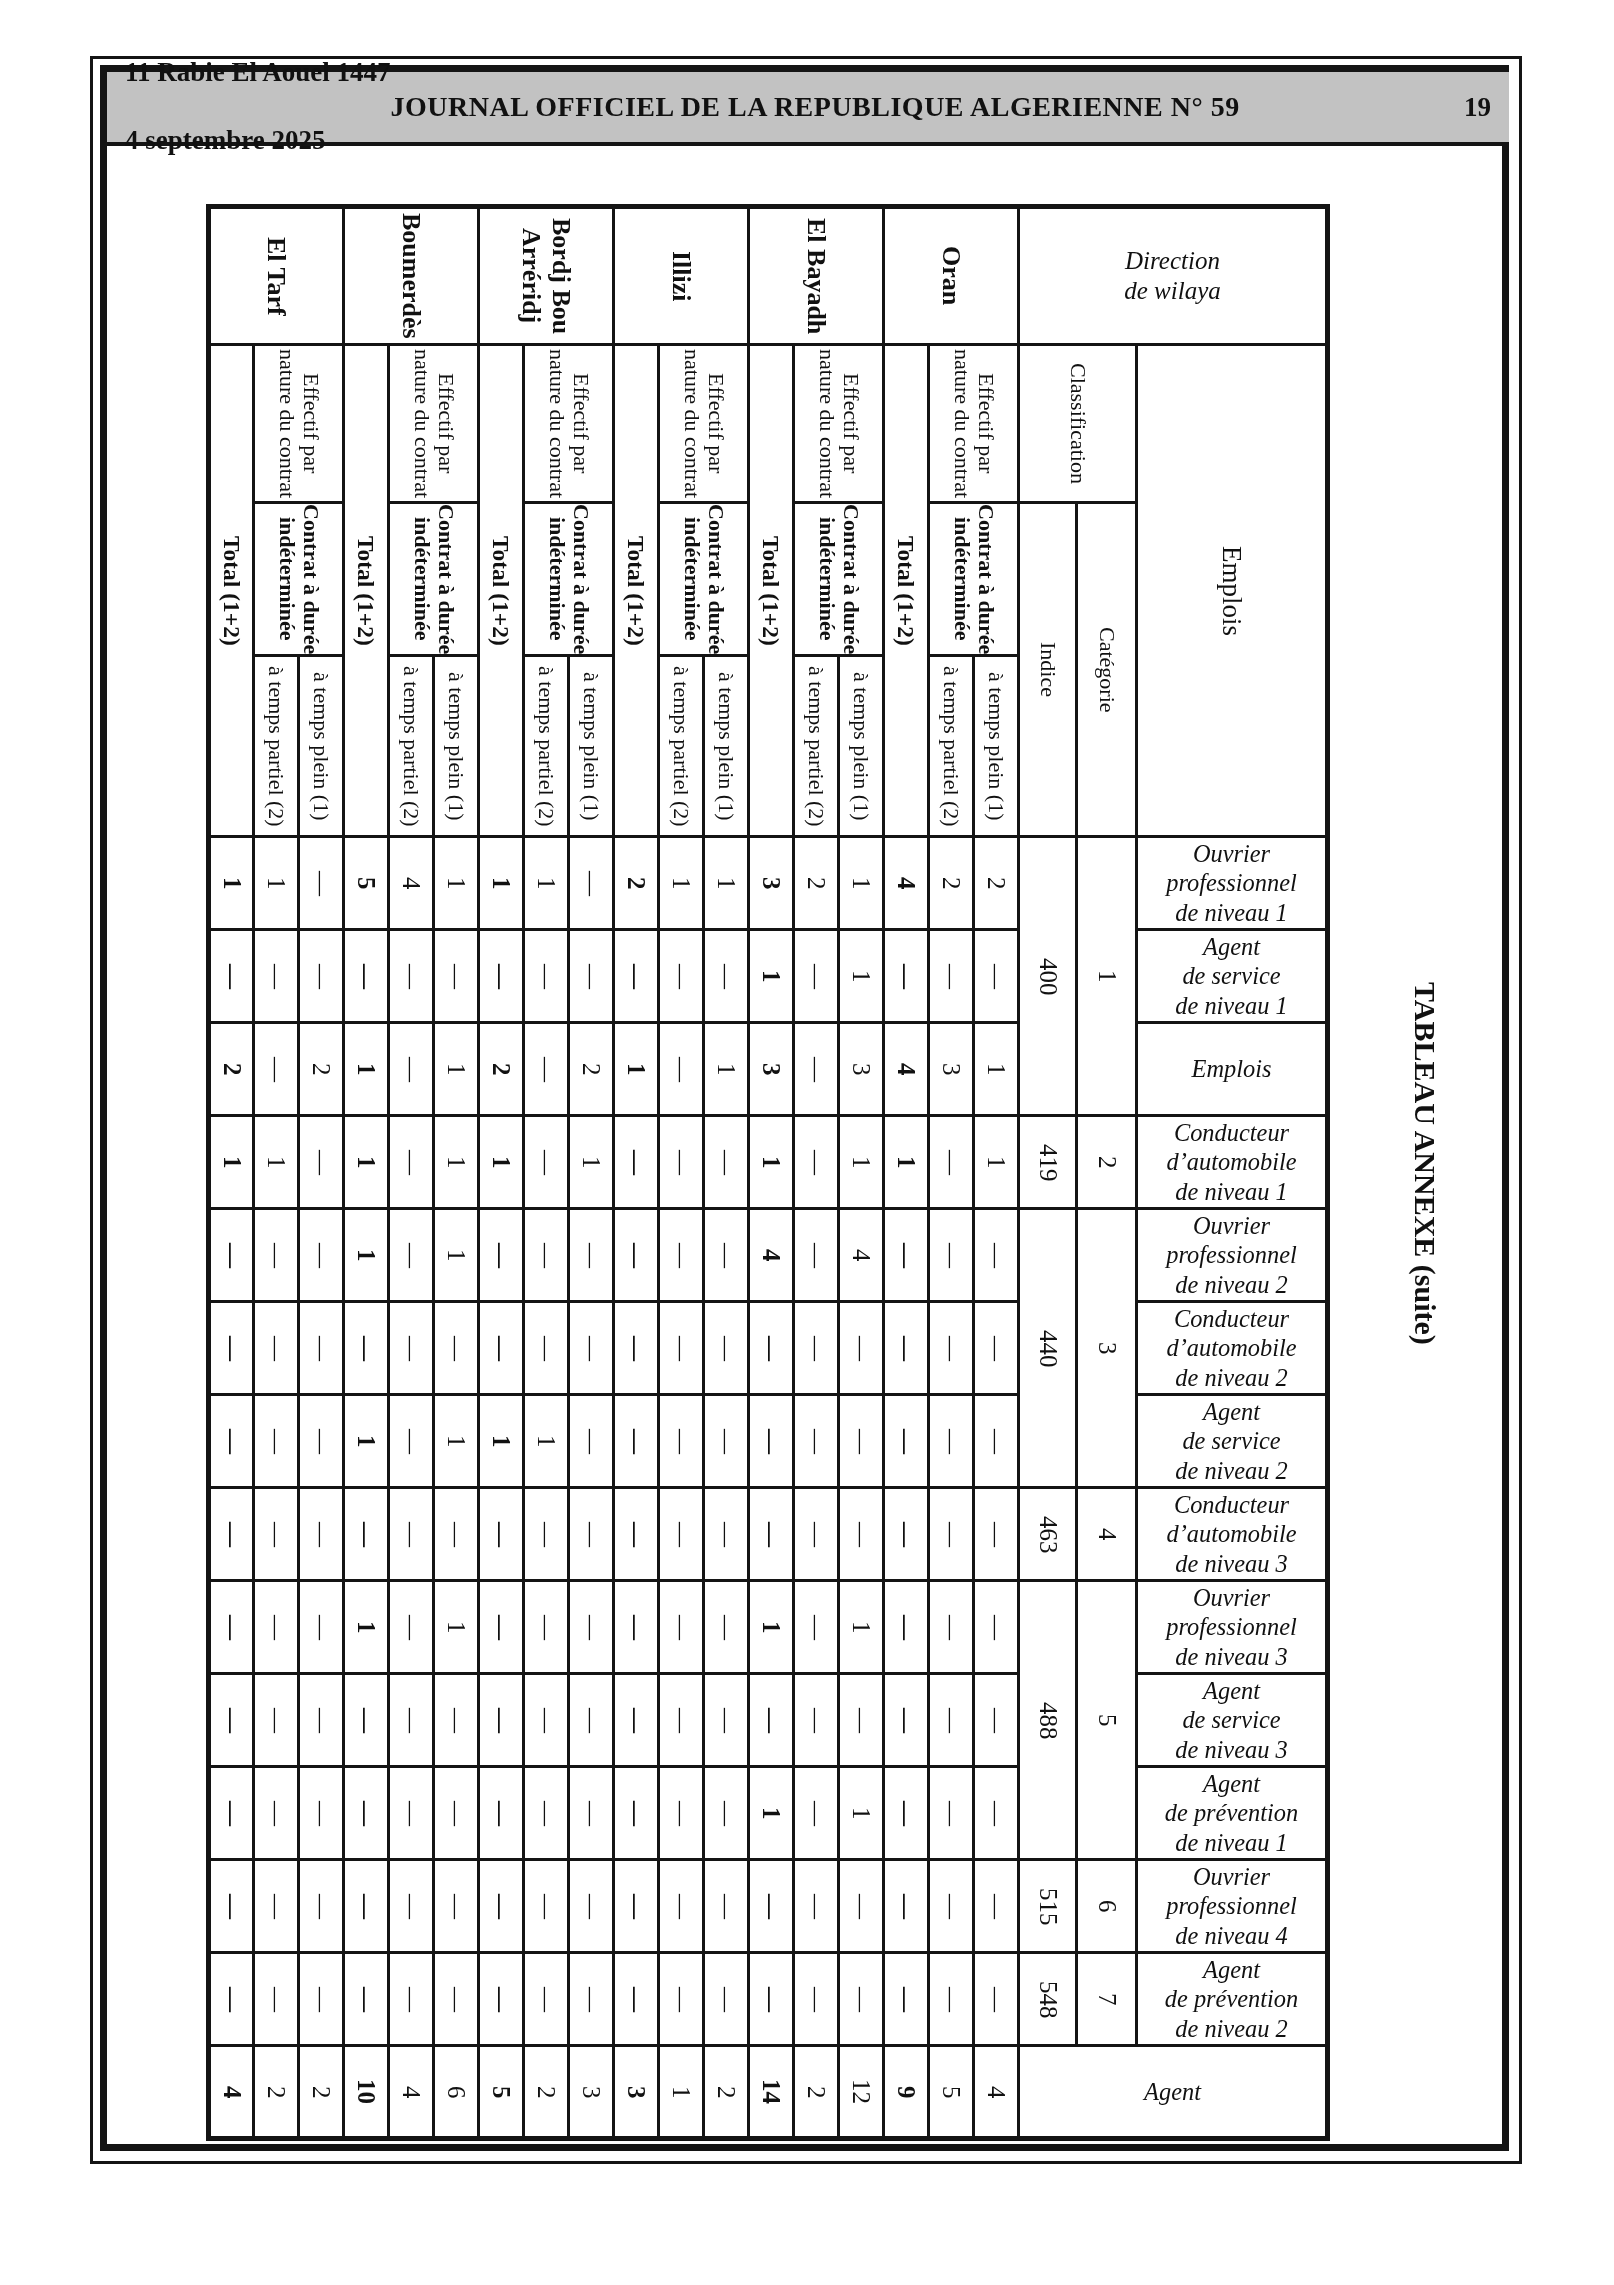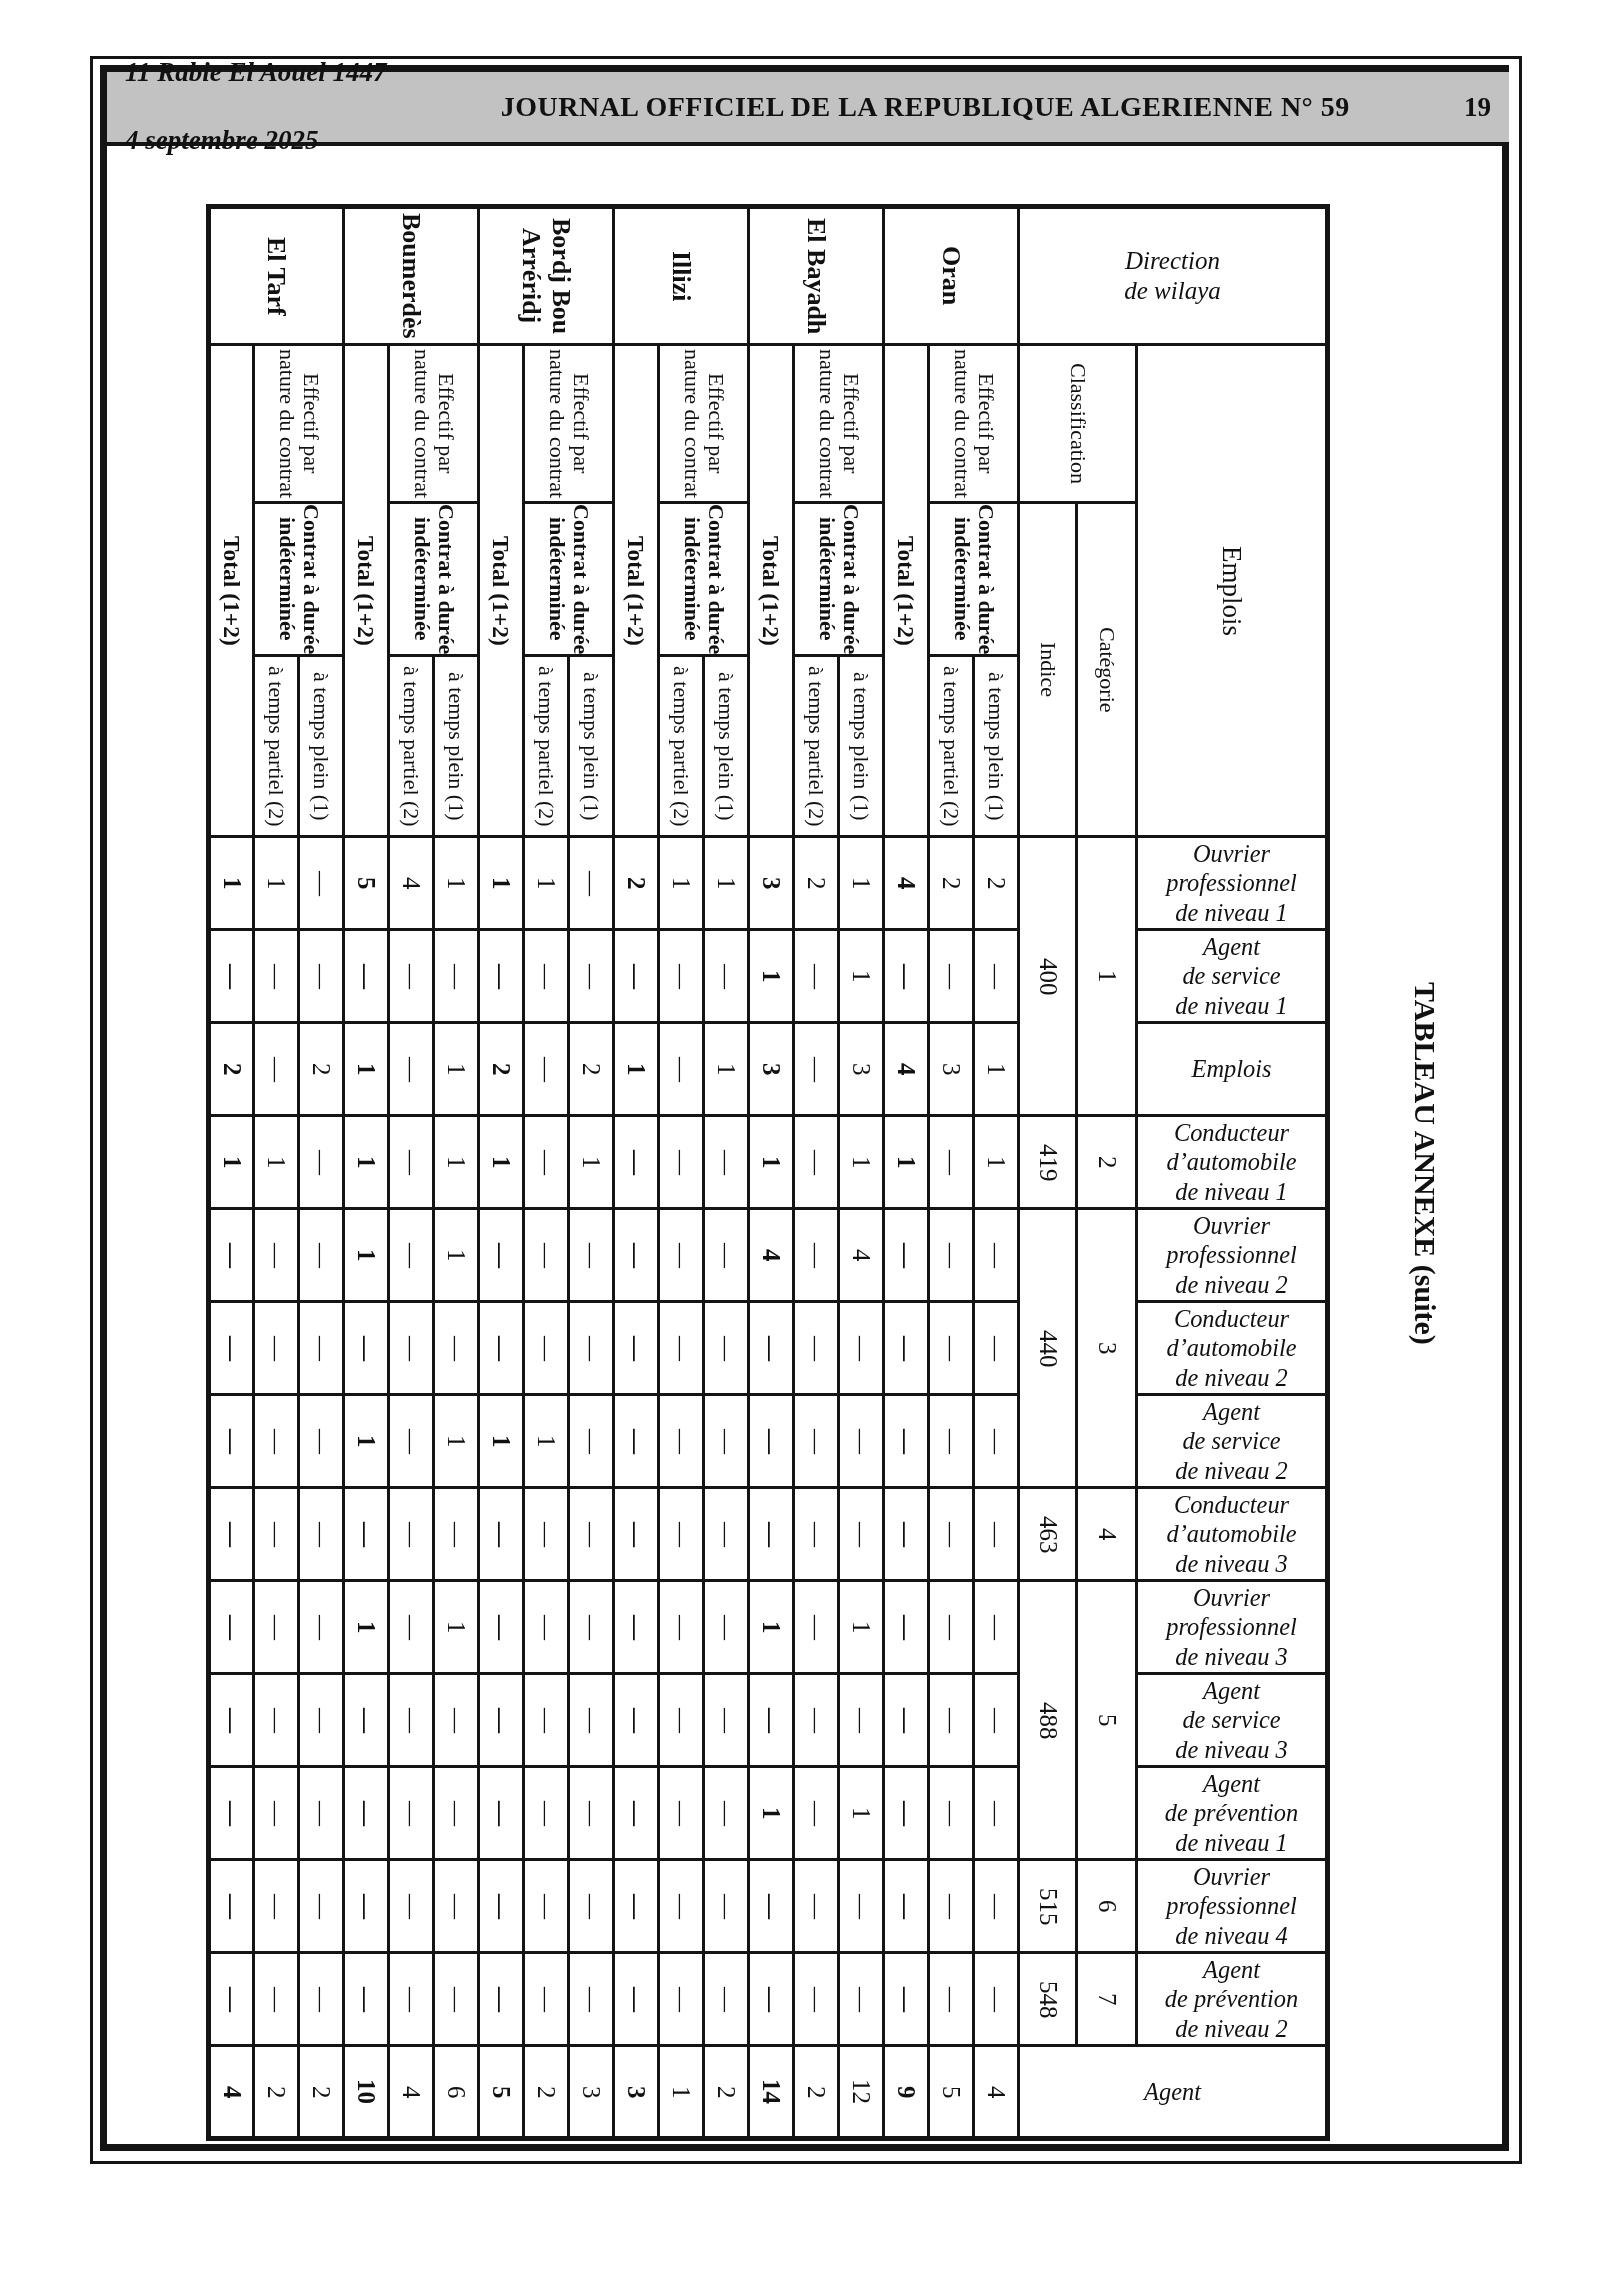--- a/index.html
+++ b/index.html
@@ -9,22 +9,22 @@
   
   .frame-outer{position:absolute;left:90px;top:56px;width:1426px;height:2102px;
                border:3.6px solid #141414;}
   .frame-inner{position:absolute;left:100px;top:65px;width:1395px;height:2072px;
                border:7.2px solid #141414;}
 
   
   .head-band{position:absolute;left:107px;top:72px;width:1402px;height:70px;
              background:#c2c2c2;border-bottom:4.5px solid #141414;
              display:flex;align-items:center;}
-  .head-dates{padding-left:18px;font-weight:bold;font-size:27px;line-height:1.25;white-space:pre-line;font-style:italic;}
-  .head-title{flex:1;text-align:center;font-weight:bold;font-size:28px;letter-spacing:0.5px;}
+  .head-dates{padding-left:18px;font-weight:bold;font-size:27px;line-height:1.25;white-space:pre-line;}
+  .head-title{flex:1;text-align:left;font-weight:bold;font-size:28px;letter-spacing:0.5px;}
   .head-page{padding-right:18px;font-weight:bold;font-size:27px;}
 
   
   .annex-title{position:absolute;left:1408px;top:982px;
                writing-mode:vertical-rl;text-orientation:mixed;
                font-weight:bold;font-size:30px;white-space:nowrap;}
 
   
   table.annex{position:absolute;left:206px;top:204px;
               border-collapse:collapse;table-layout:fixed;

